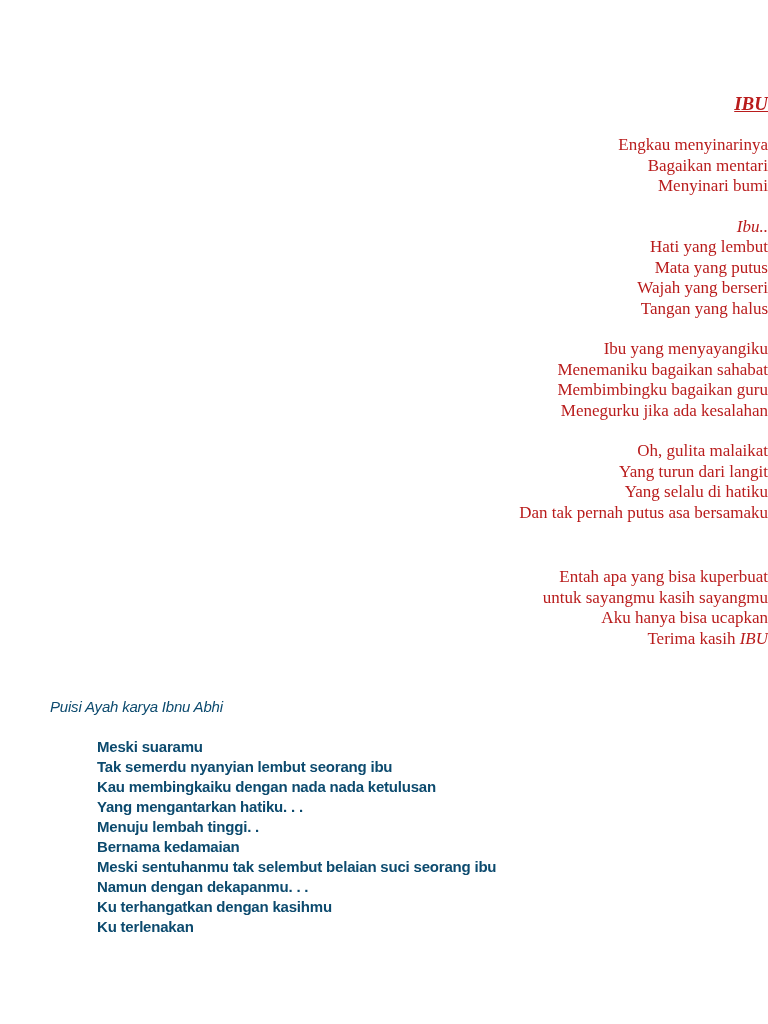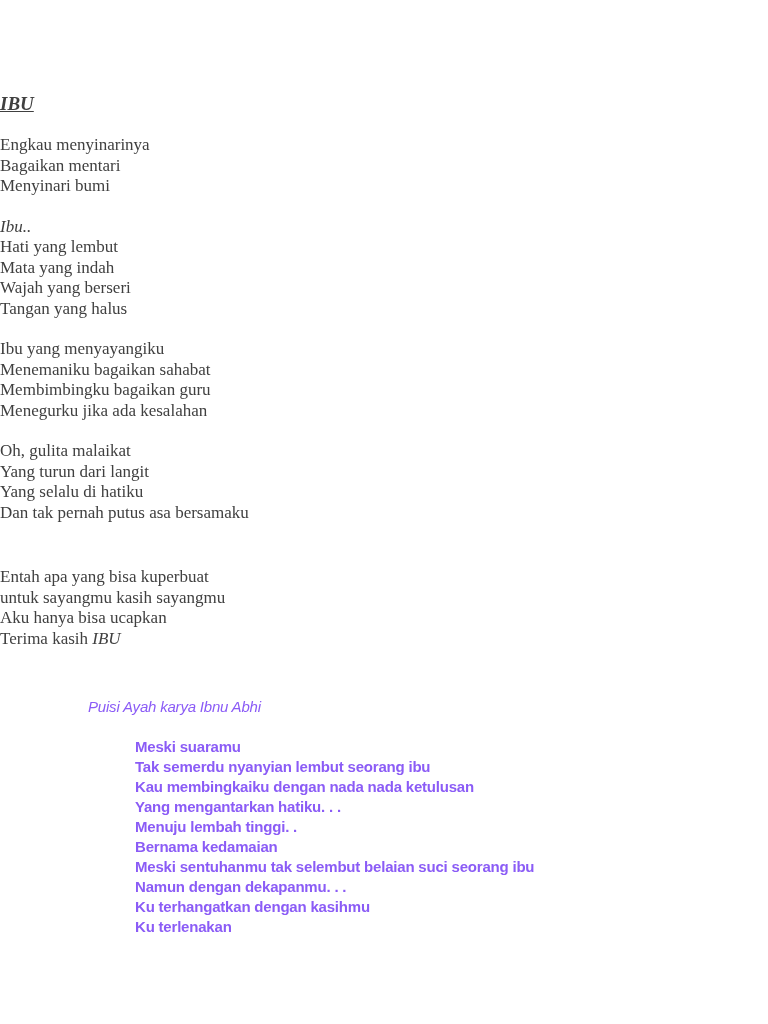--- a/index.html
+++ b/index.html
@@ -11,25 +11,25 @@
     position: relative;
     width: 768px;
     height: 1024px;
     background: #ffffff;
     overflow: hidden;
     color: #1f1f1f;
   }
   
   .poem-center {
     padding-top: 92px;
-    text-align: left;
+    text-align: right;
     font-family: "Liberation Serif", "DejaVu Serif", serif;
     font-size: 17px;
     line-height: 20.5px;
-    color: #404040;
+    color: #b91c1c;
   }
   .poem-title {
     font-size: 19px;
     line-height: 23px;
     font-weight: bold;
     font-style: italic;
     text-decoration: underline;
     margin: 0 0 20px 0;
   }
   .stanza {
@@ -41,25 +41,25 @@
   }
   .poem-line {
     white-space: pre-wrap;
   }
   .italic {
     font-style: italic;
   }
   
   .poem-left {
     margin-top: 48px;
-    padding-left: 88px;
+    padding-left: 50px;
     font-family: "Liberation Sans", "DejaVu Sans", sans-serif;
     font-size: 15px;
     line-height: 20px;
-    color: #8b5cf6;
+    color: #0c4a6e;
     letter-spacing: -0.2px;
   }
   .poem-caption {
     font-style: italic;
     font-weight: 400;
     margin: 0 0 20px 0;
   }
   .poem-left .body-line {
     font-weight: bold;
     margin-left: 47px;
@@ -76,21 +76,21 @@
 
     <div class="stanza">
       <div class="poem-line">Engkau menyinarinya</div>
       <div class="poem-line">Bagaikan mentari</div>
       <div class="poem-line">Menyinari bumi</div>
     </div>
 
     <div class="stanza">
       <div class="poem-line italic">Ibu..</div>
       <div class="poem-line">Hati yang lembut</div>
-      <div class="poem-line">Mata yang indah</div>
+      <div class="poem-line">Mata yang putus</div>
       <div class="poem-line">Wajah yang berseri</div>
       <div class="poem-line">Tangan yang halus</div>
     </div>
 
     <div class="stanza">
       <div class="poem-line">Ibu yang menyayangiku</div>
       <div class="poem-line">Menemaniku bagaikan sahabat</div>
       <div class="poem-line">Membimbingku bagaikan guru</div>
       <div class="poem-line">Menegurku jika ada kesalahan</div>
     </div>

